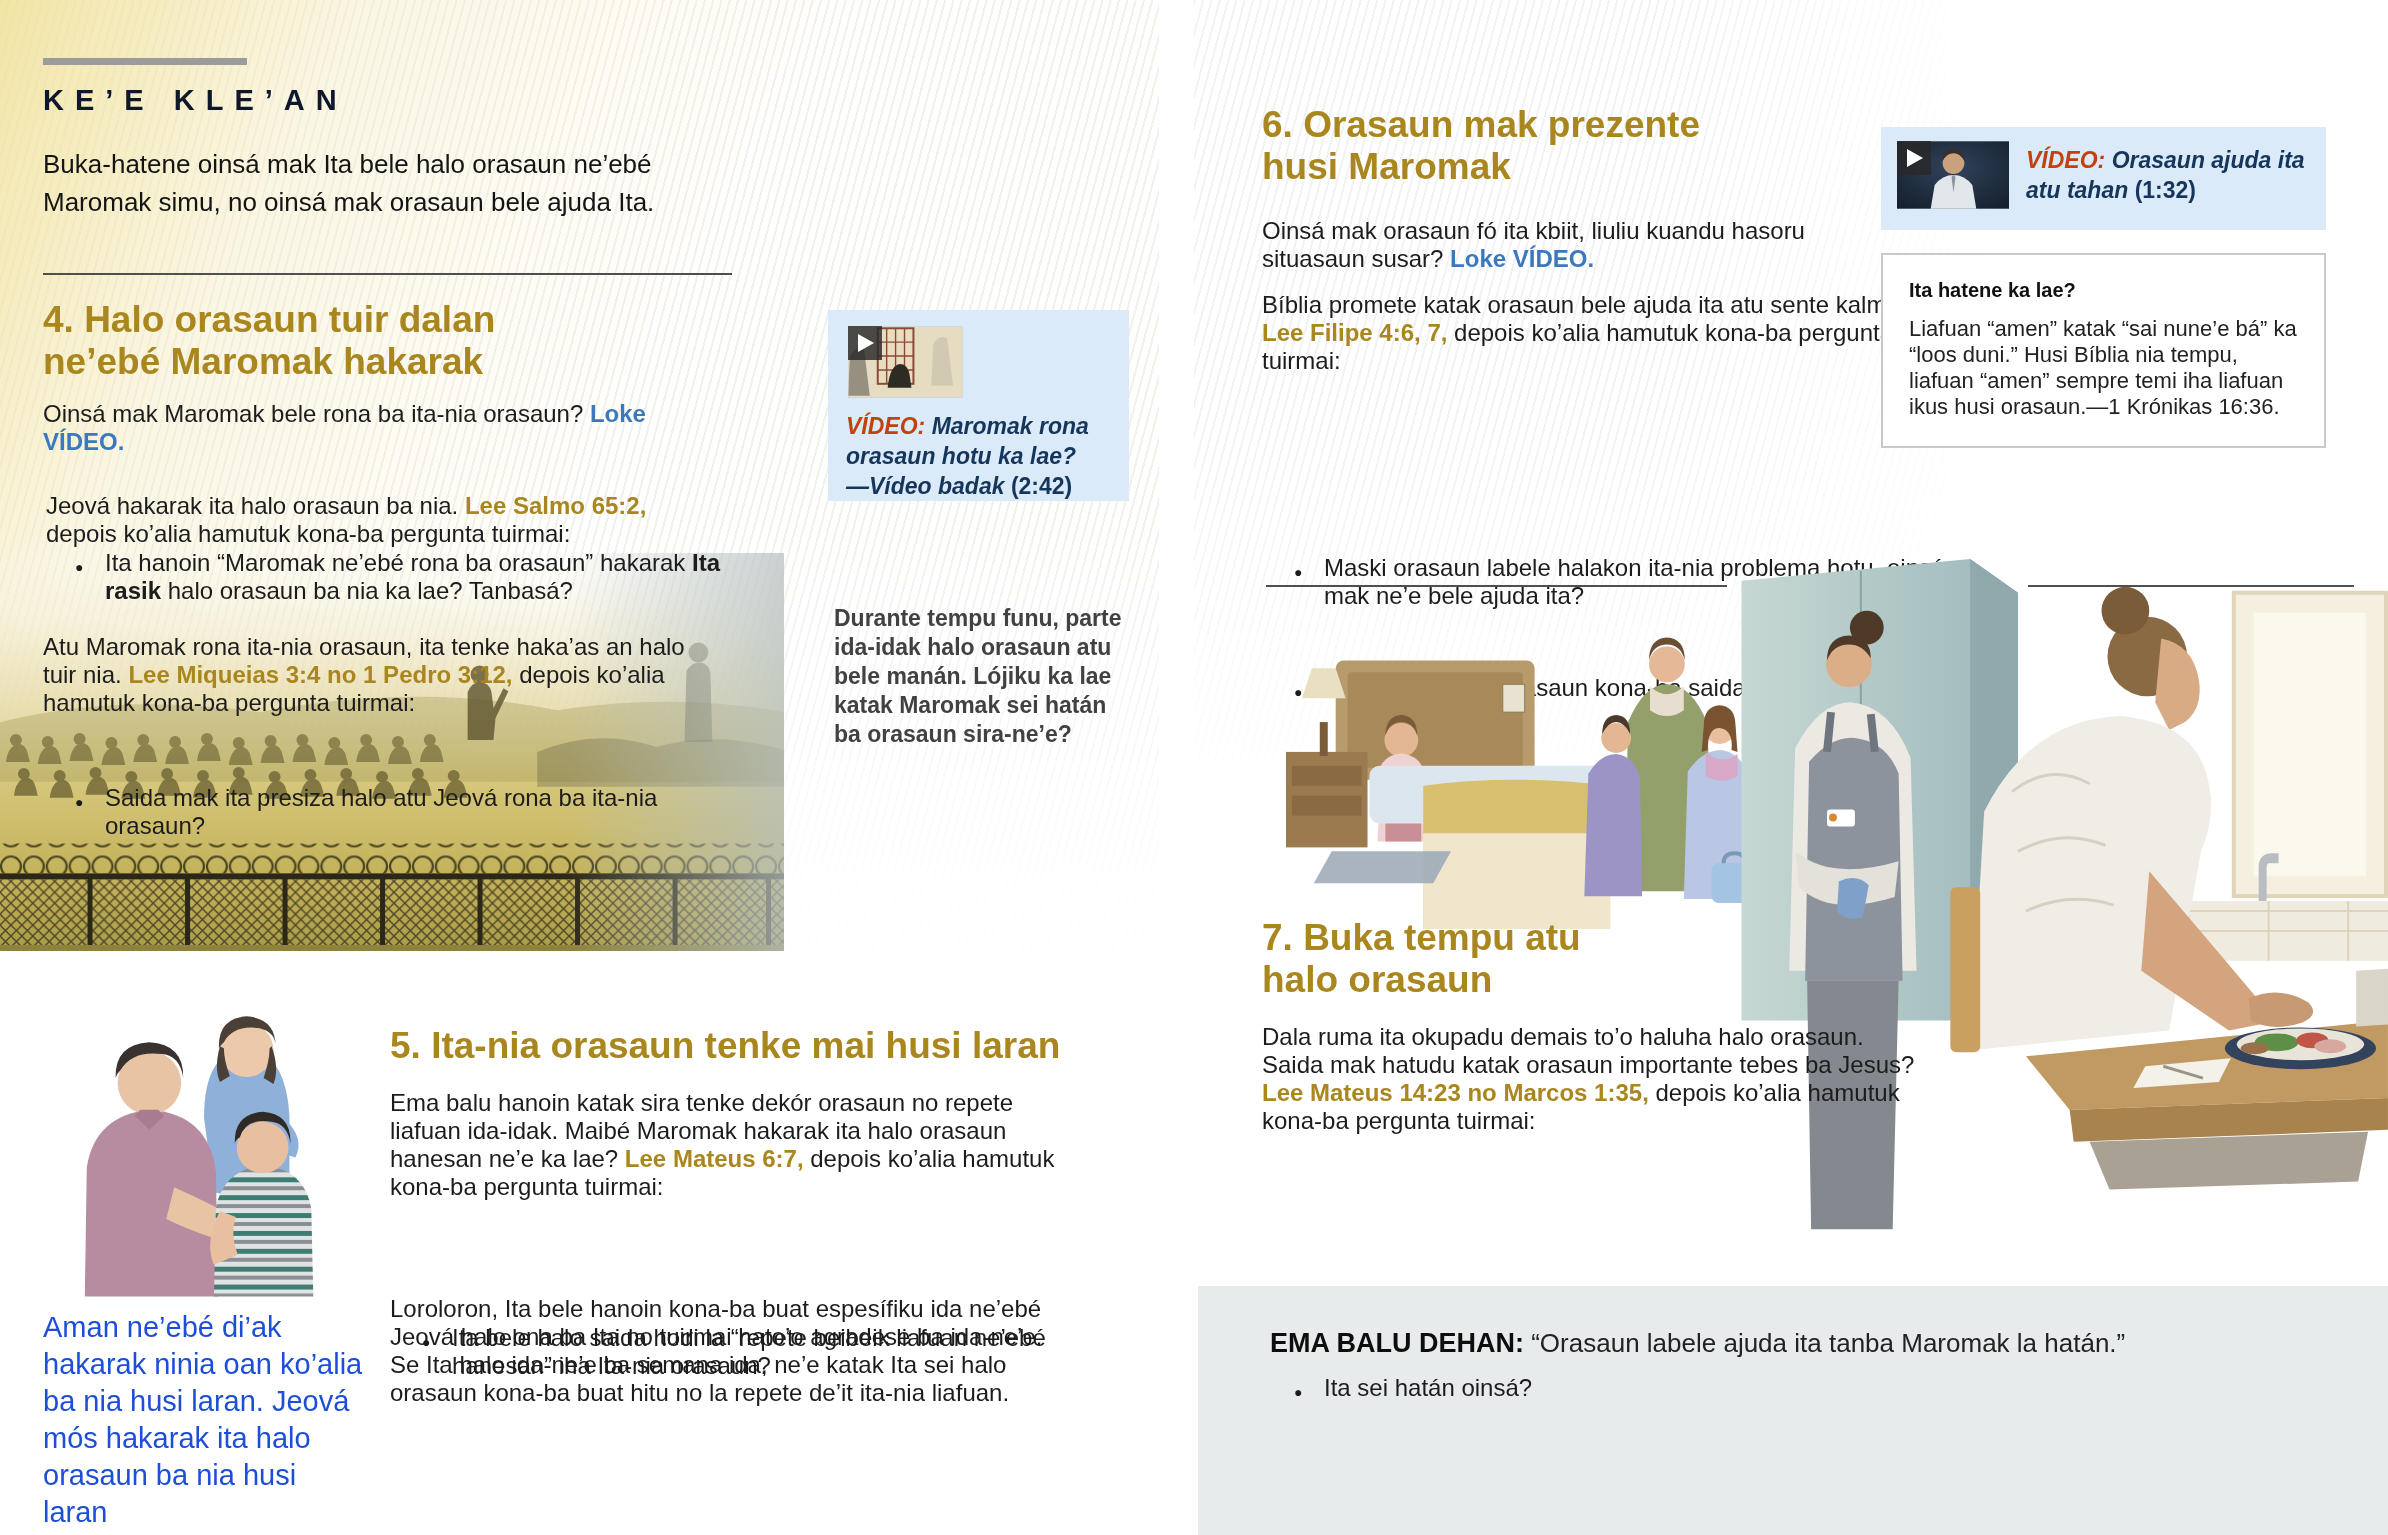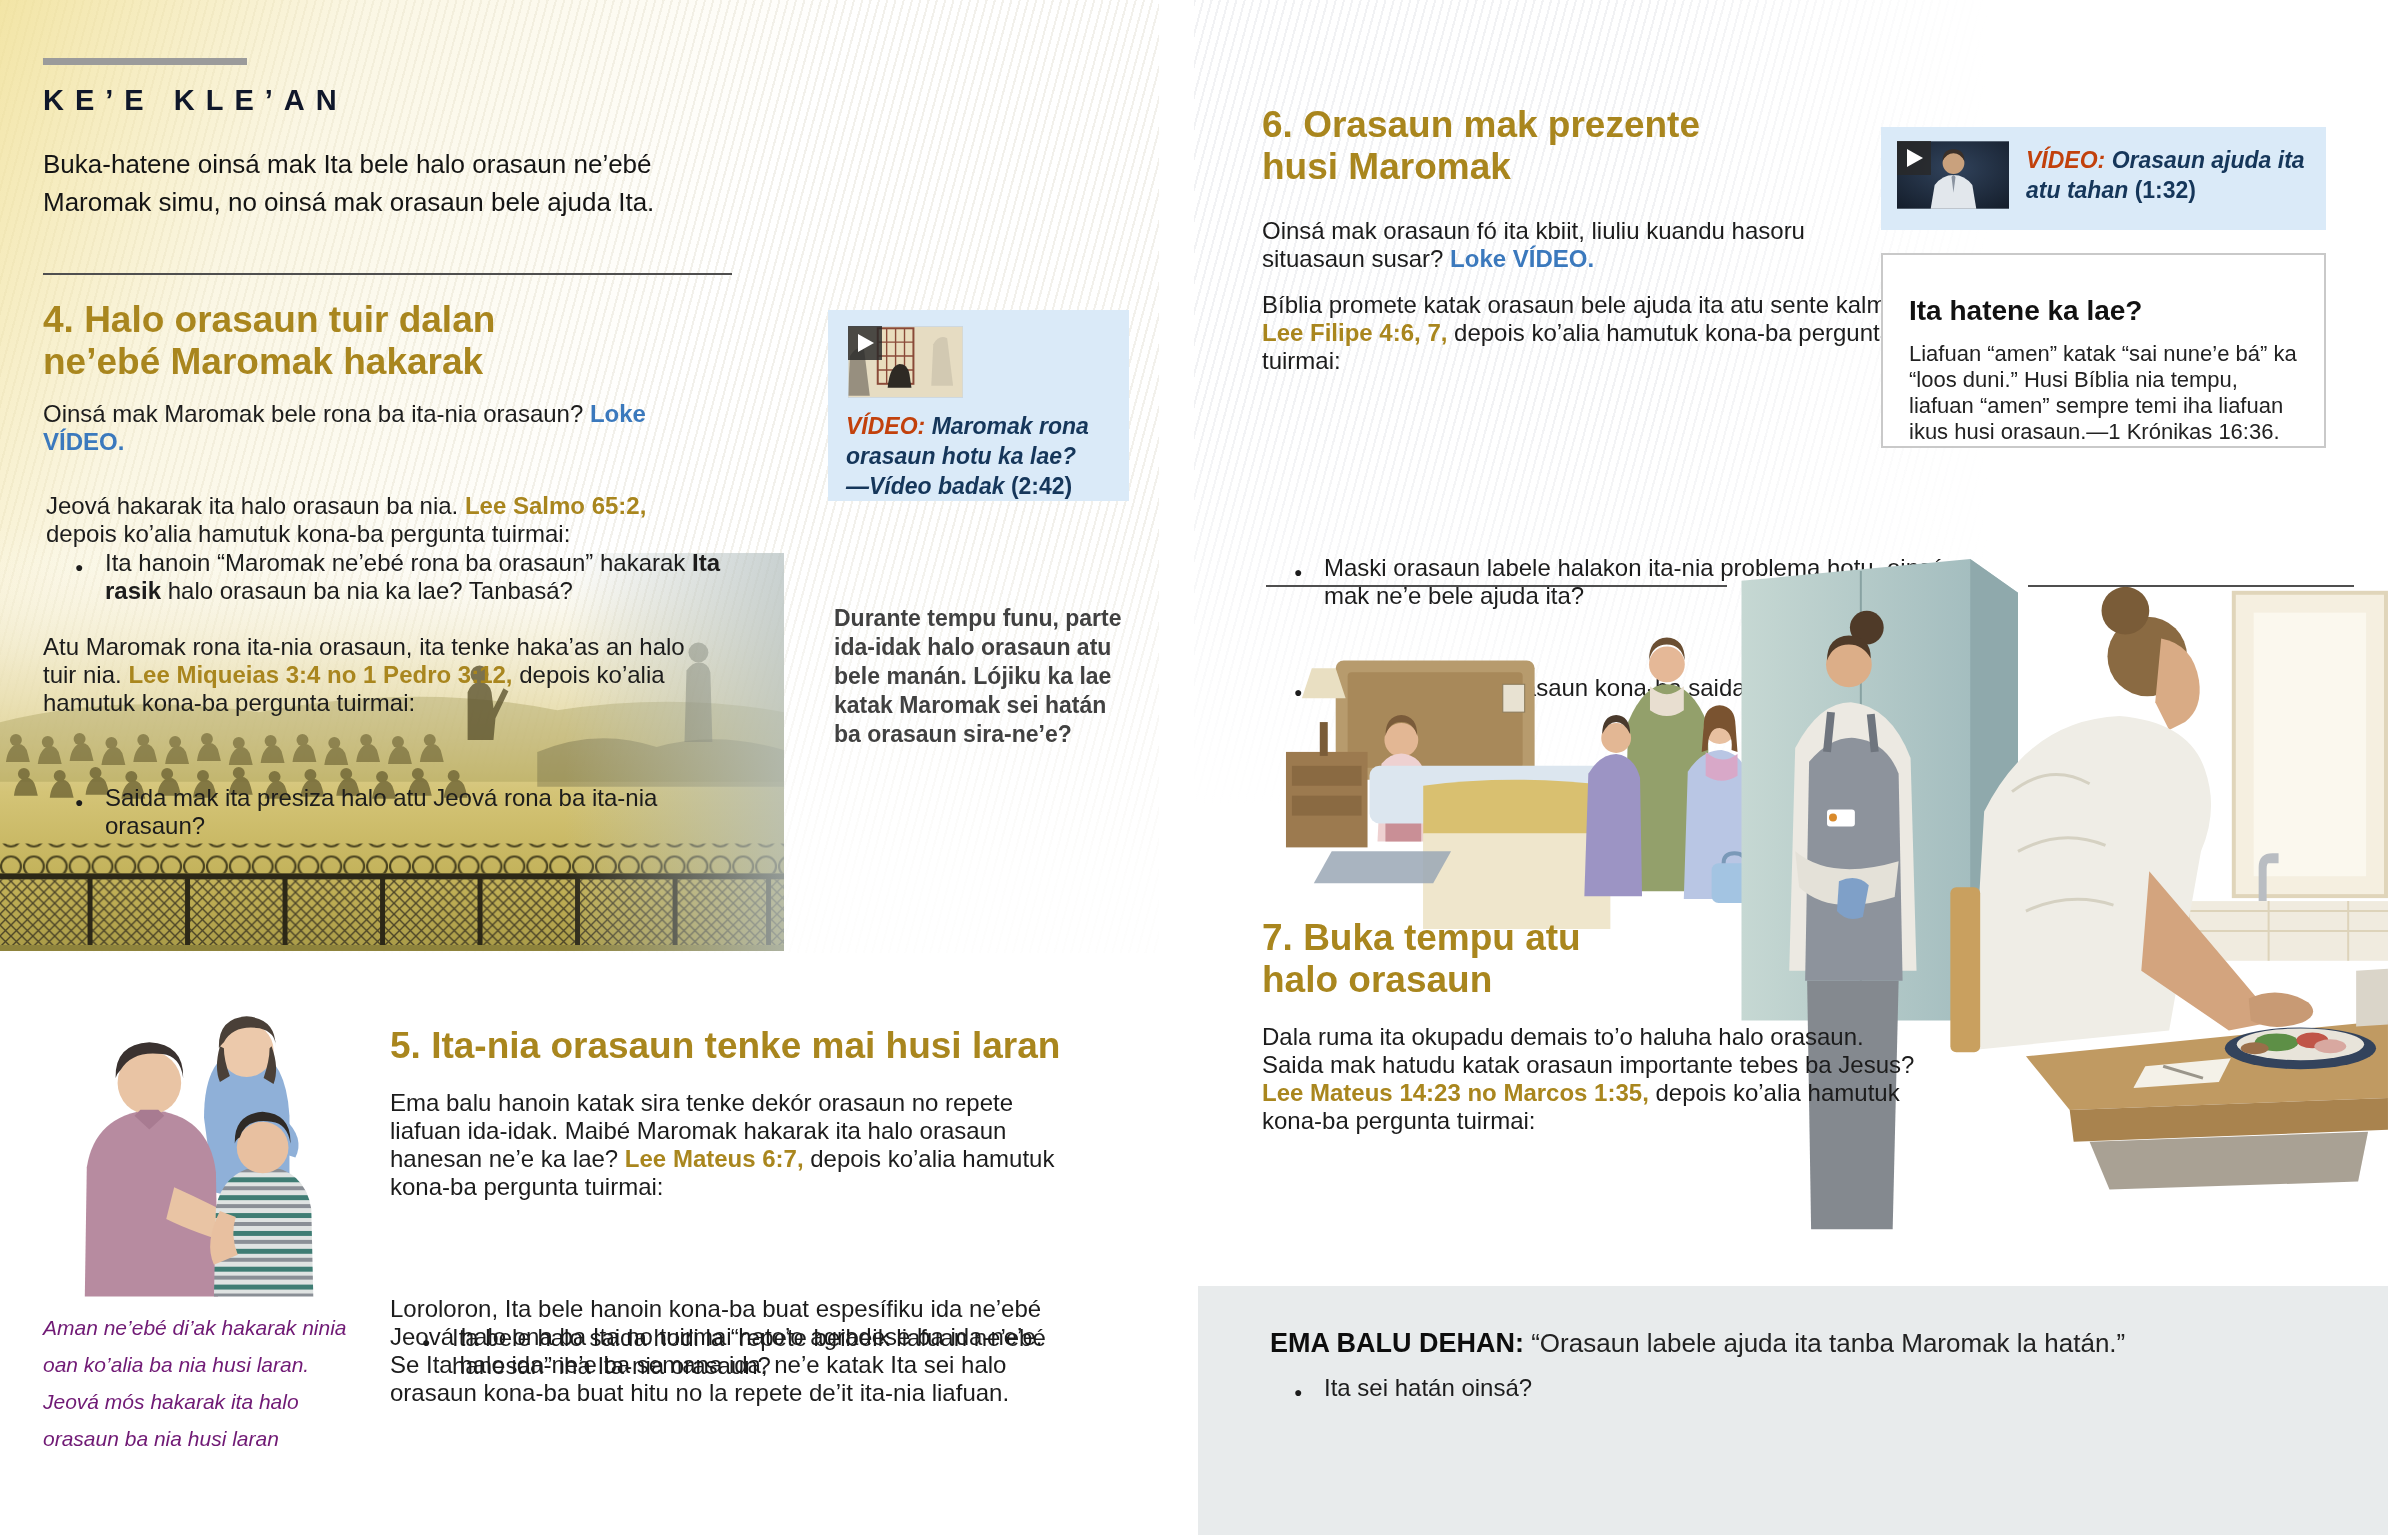--- a/index.html
+++ b/index.html
@@ -34,24 +34,24 @@
   .videobox{background:#daeaf8;}
   .vcap{font-size:23px;line-height:30px;font-weight:bold;font-style:italic;color:#15365a;}
   .vcap .vlabel{color:#c2410c;}
   .vcap .vdur{font-style:normal;}
   .thumb{position:absolute;display:block;}
   .playbtn{position:absolute;left:0;top:0;width:34px;height:34px;background:rgba(40,40,40,.82);}
   .playbtn::before{content:"";position:absolute;left:10px;top:8px;border-left:16px solid #fff;
     border-top:9px solid transparent;border-bottom:9px solid transparent;}
 
   .note{font-size:23px;line-height:29px;font-weight:600;color:#414141;}
-  .imgcap{font-size:21px;line-height:37px;color:#701a75;font-style:italic;}
+  .imgcap{font-size:29px;line-height:37px;color:#1d4ed8;}
 
   .dyk{background:#fff;border:2px solid #c9c9c9;box-sizing:border-box;padding:24px 26px;}
-  .dyk h3{margin:16px 0 14px 0;font-size:28px;color:#111;}
+  .dyk h3{margin:0 0 14px 0;font-size:20px;color:#111;}
   .dyk p{margin:0;font-size:22px;line-height:26px;color:#222;}
 
   .graybox{background:#e8ebec;}
   .obj-label{font-weight:bold;color:#0d0d0d;font-size:27px;}
   .obj-quote{font-size:26px;color:#222;}
 </style>
 </head>
 <body>
 
 <div class="canvas">

